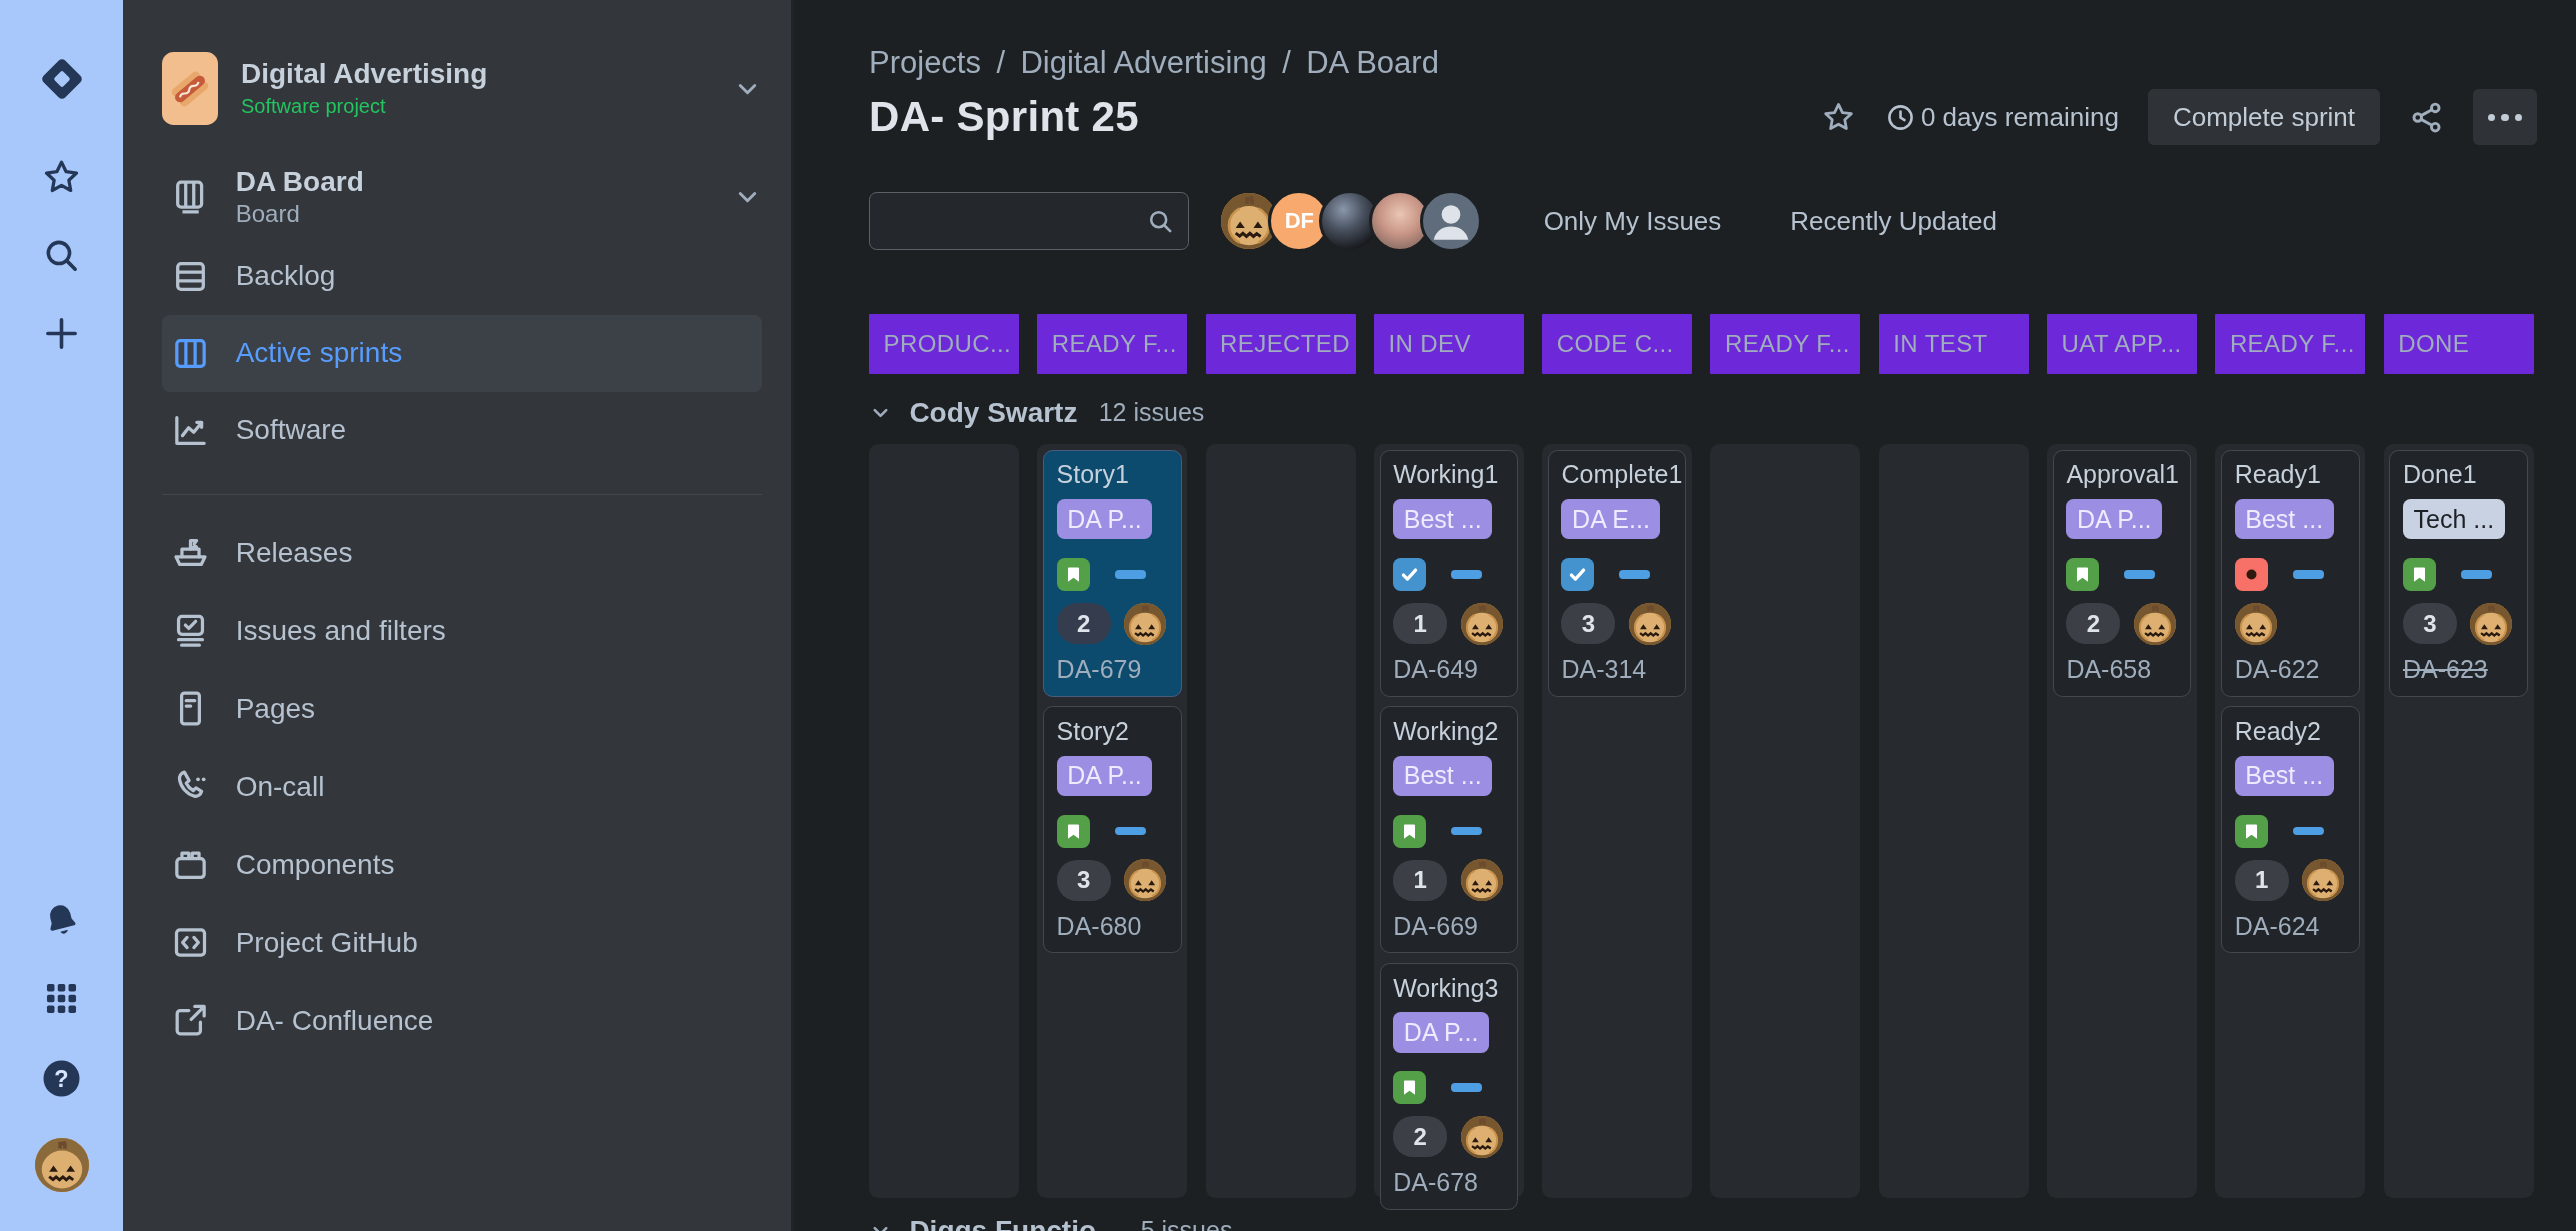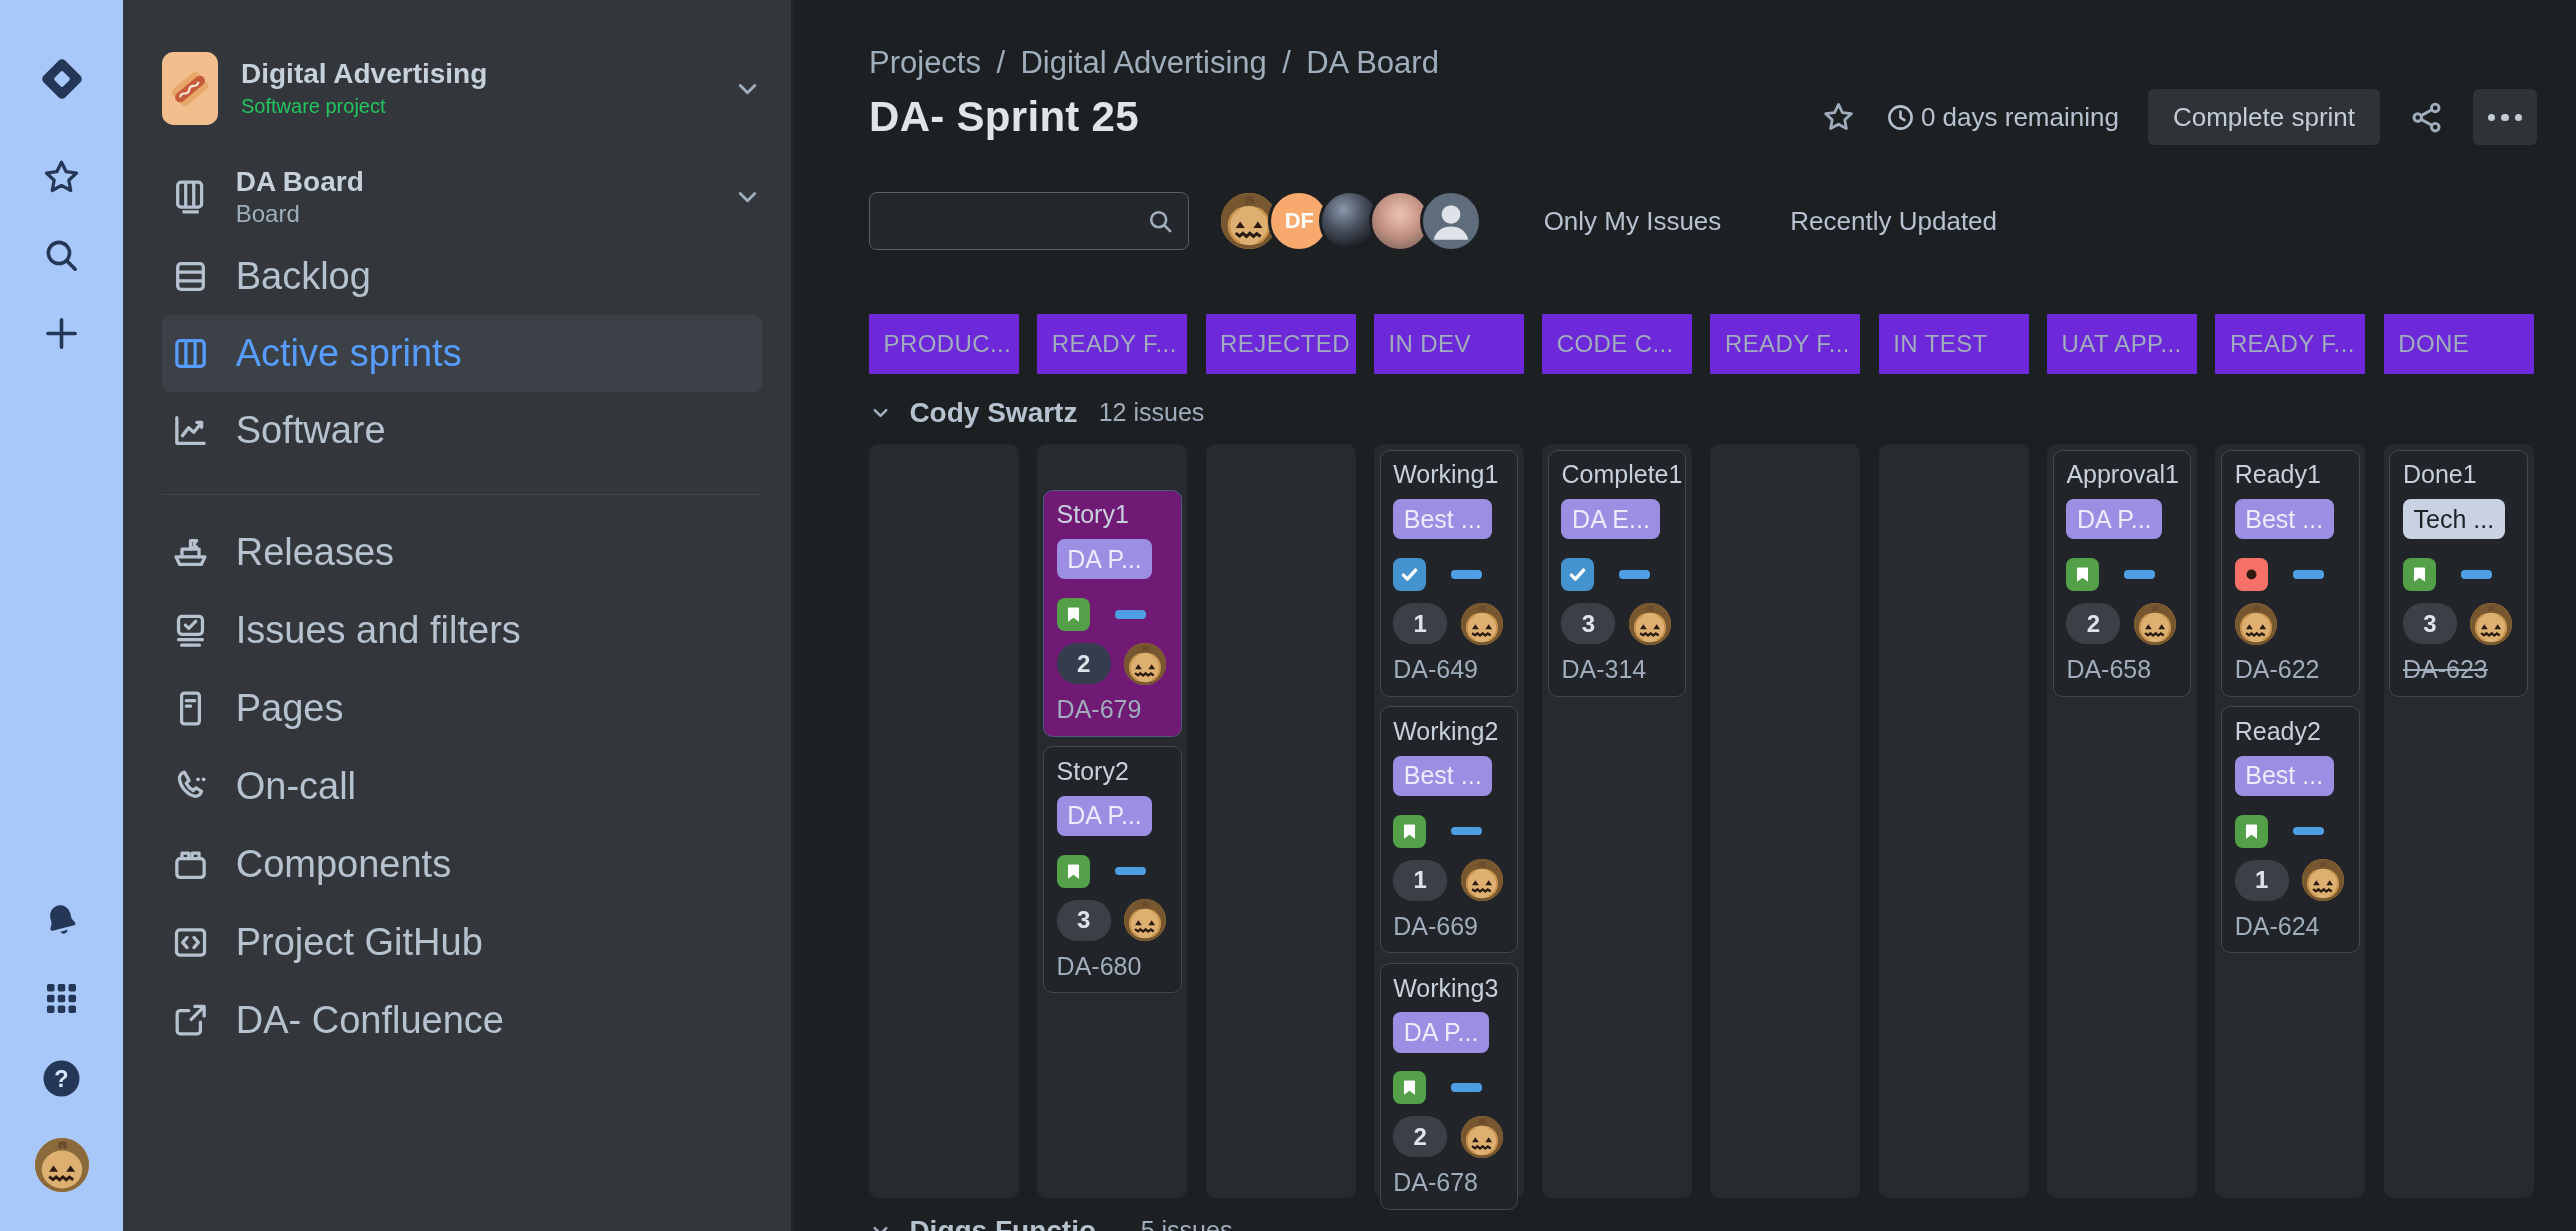--- a/index.html
+++ b/index.html
@@ -22,21 +22,21 @@
   .proj-avatar svg{width:48px;height:48px;}
   .proj-meta{flex:1;min-width:0;}
   .proj-name{font-size:28px;font-weight:bold;color:#C7D1DB;line-height:35px;}
   .proj-type{font-size:20px;color:#22c55e;line-height:31px;}
   .sb-chev{width:29px;height:29px;color:#9FADBC;flex-shrink:0;}
   .board-switch{display:flex;align-items:center;gap:25px;margin-top:39px;padding-left:7.7px;cursor:pointer;}
   .sb-icon{width:41px;height:41px;color:#B6C2CF;flex-shrink:0;}
   .bs-name{font-size:28px;font-weight:bold;color:#C7D1DB;line-height:35px;}
   .bs-type{font-size:24px;color:#9FADBC;line-height:29px;}
   .sb-list{list-style:none;margin:9.6px 0 0;padding:0;}
-  .sb-item{display:flex;align-items:center;gap:25px;height:77px;padding:0 13.5px 0 7.7px;border-radius:7.7px;font-size:38px;color:#B6C2CF;cursor:pointer;}
+  .sb-item{display:flex;align-items:center;gap:25px;height:77px;padding:0 13.5px 0 7.7px;border-radius:7.7px;font-size:28px;color:#B6C2CF;cursor:pointer;}
   .sb-item.active{background:#3C4147;color:#579DFF;}
   .sb-item.active .sb-icon{color:#579DFF;}
   .sb-divider{border:none;border-top:1.9px solid #43474D;margin:25px 0 19.3px;}
   .sb-list.secondary .sb-item{height:78px;}
 
   
   .main{flex:1;min-width:0;padding:48px 39px 0 75px;}
   .breadcrumb{display:flex;align-items:center;gap:15.4px;font-size:31px;color:#9FADBC;line-height:29px;}
   .bc-link{cursor:pointer;}
   .title-row{display:flex;align-items:center;justify-content:space-between;margin-top:15.4px;height:50px;}
@@ -70,21 +70,21 @@
   .col-chip{width:150px;height:60px;background:#6d28d9;border-radius:1px;display:flex;align-items:center;padding:0 14.5px;color:#9FADBC;font-size:24px;letter-spacing:0.4px;white-space:nowrap;overflow:hidden;flex-shrink:0;}
 
   .swimlane{display:flex;align-items:center;gap:17.4px;margin-top:21px;height:35px;}
   .sl-chev{width:23px;height:23px;color:#9FADBC;cursor:pointer;}
   .sl-name{font-size:28px;font-weight:bold;color:#B6C2CF;}
   .sl-count{font-size:25px;color:#9FADBC;margin-left:3.9px;}
 
   .board{display:flex;gap:18.3px;margin-top:13.5px;height:754px;}
   .col{width:150px;background:#272A2E;border-radius:9.6px;padding:5.8px;display:flex;flex-direction:column;gap:9.6px;flex-shrink:0;}
   .card{background:#212428;border:1.9px solid #45494F;border-radius:9.6px;padding:9.6px 12.5px 11.6px;cursor:pointer;}
-  .card.selected{background:#701a75;border-color:#4A5C7E;margin-top:40px;}
+  .card.selected{background:#0c4a6e;border-color:#4A5C7E;}
   .card-title{font-size:25px;color:#C7D1DB;line-height:29px;}
   .chip{display:inline-block;margin-top:9.6px;padding:6.8px 10.6px;border-radius:7.7px;font-size:25px;line-height:27px;max-width:100%;white-space:nowrap;overflow:hidden;}
   .chip-purple{background:#9C8EE2;color:#EFEBFF;}
   .chip-gray{background:#C8D2E2;color:#1D2125;}
   .card-icons{display:flex;align-items:center;gap:25px;margin-top:14.5px;}
   .type-icon{width:33px;height:33px;border-radius:7.7px;display:flex;align-items:center;justify-content:center;flex-shrink:0;}
   .type-icon svg{width:25px;height:25px;}
   .type-story{background:#53A048;}
   .type-task{background:#4593CE;}
   .type-bug{background:#F87168;}

